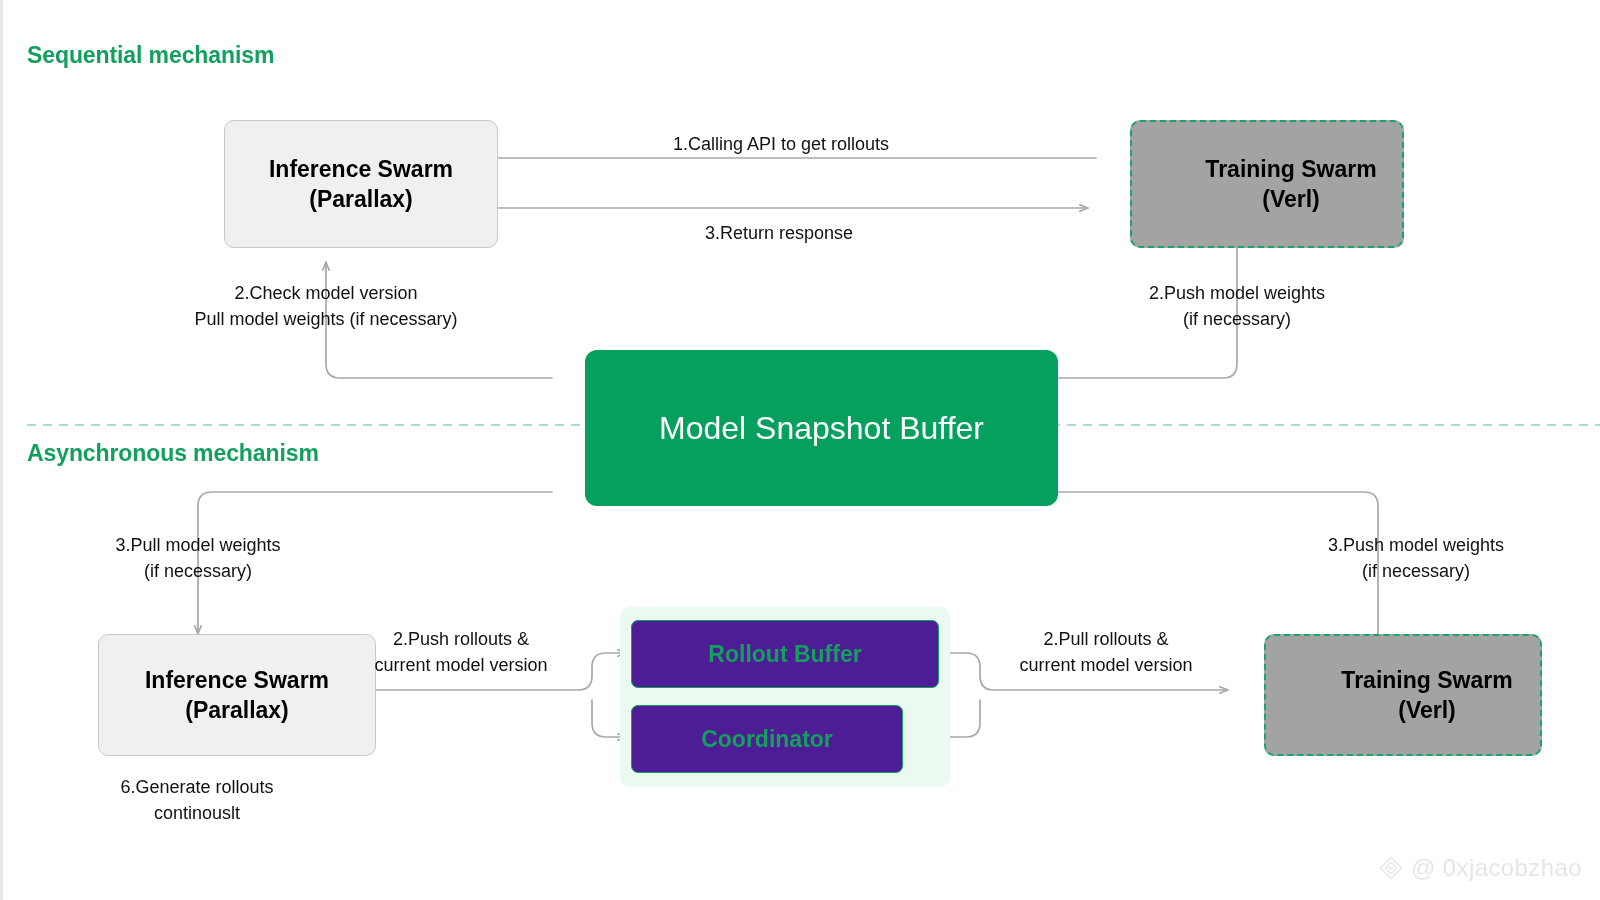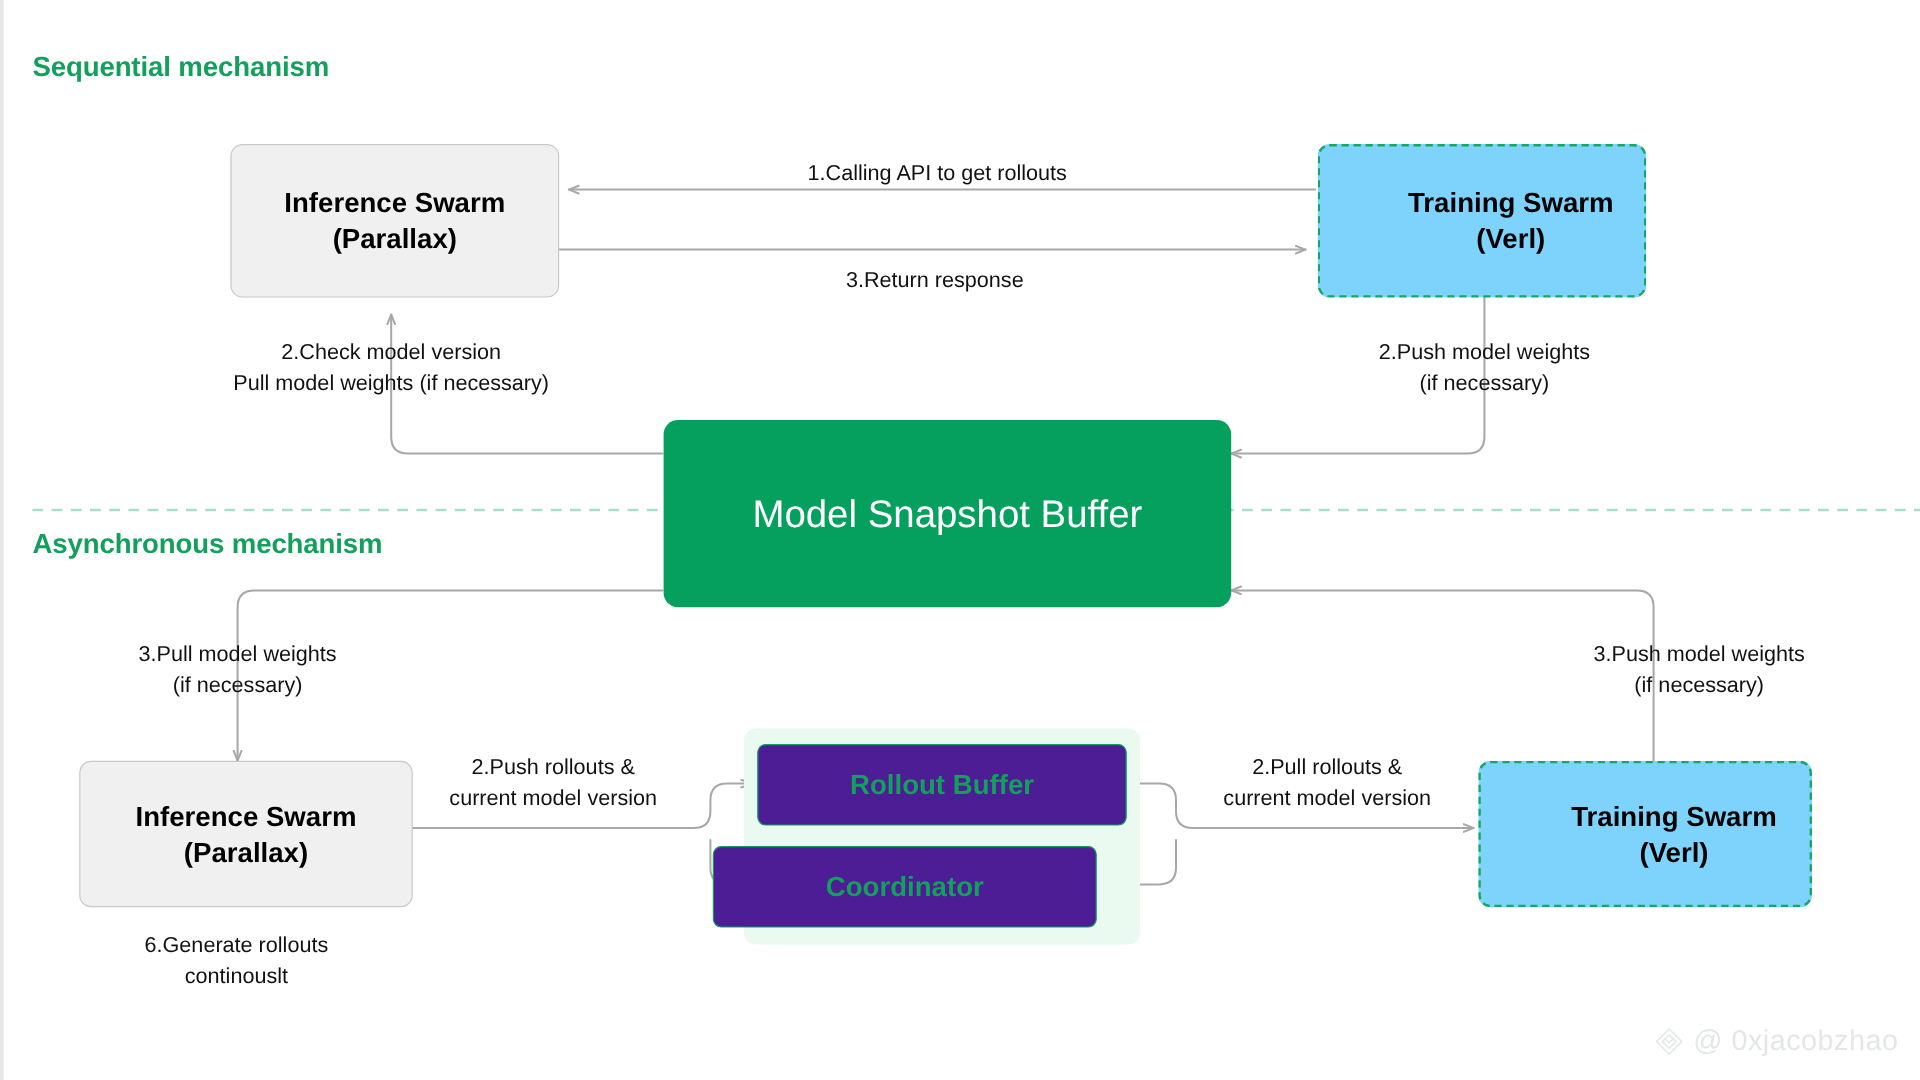--- a/index.html
+++ b/index.html
@@ -38,31 +38,32 @@
   #title-async { left: 27px; top: 440px; }
 
   .node {
     position: absolute;
     box-sizing: border-box;
     display: flex;
     align-items: center;
     justify-content: center;
     text-align: center;
     border-radius: 10px;
+    margin-left: 32px;
   }
   .node-gray {
     background: #f0f0f0;
     border: 1.6px solid #c9c9c9;
     color: #000;
     font-weight: bold;
     font-size: 23px;
     line-height: 1.32;
   }
   .node-dashed {
-    background: #7dd3fc;
+    background: #a3a3a3;
     border: 2.4px dashed #14a767;
     color: #000;
     font-weight: bold;
     font-size: 23px;
     line-height: 1.32;
     padding-left: 48px;
   }
   .node-green {
     background: #05a05e;
     color: #ffffff;
@@ -197,21 +198,21 @@
 
 <div class="edge-label" style="left: 1106px; top: 627px; white-space: pre-line;">2.Pull rollouts &amp;
 current model version</div>
 
 <div class="group-panel" style="left:620px; top:607px; width:330px; height:180px;"></div>
 
 <div class="node-sub" style="left:631px; top:620px; width:308px; height:68px;">
   <span>Rollout Buffer</span>
 </div>
 
-<div class="node-sub" style="left:594px; top:705px; width:320px; height:68px;">
+<div class="node-sub" style="left:631px; top:705px; width:272px; height:68px;">
   <span>Coordinator</span>
 </div>
 
 <div class="node node-dashed" style="left:1232px; top:634px; width:278px; height:122px;">
   <span style="white-space: pre-line;">Training Swarm
 (Verl)</span>
 </div>
 
 <div id="watermark">
   <span>

